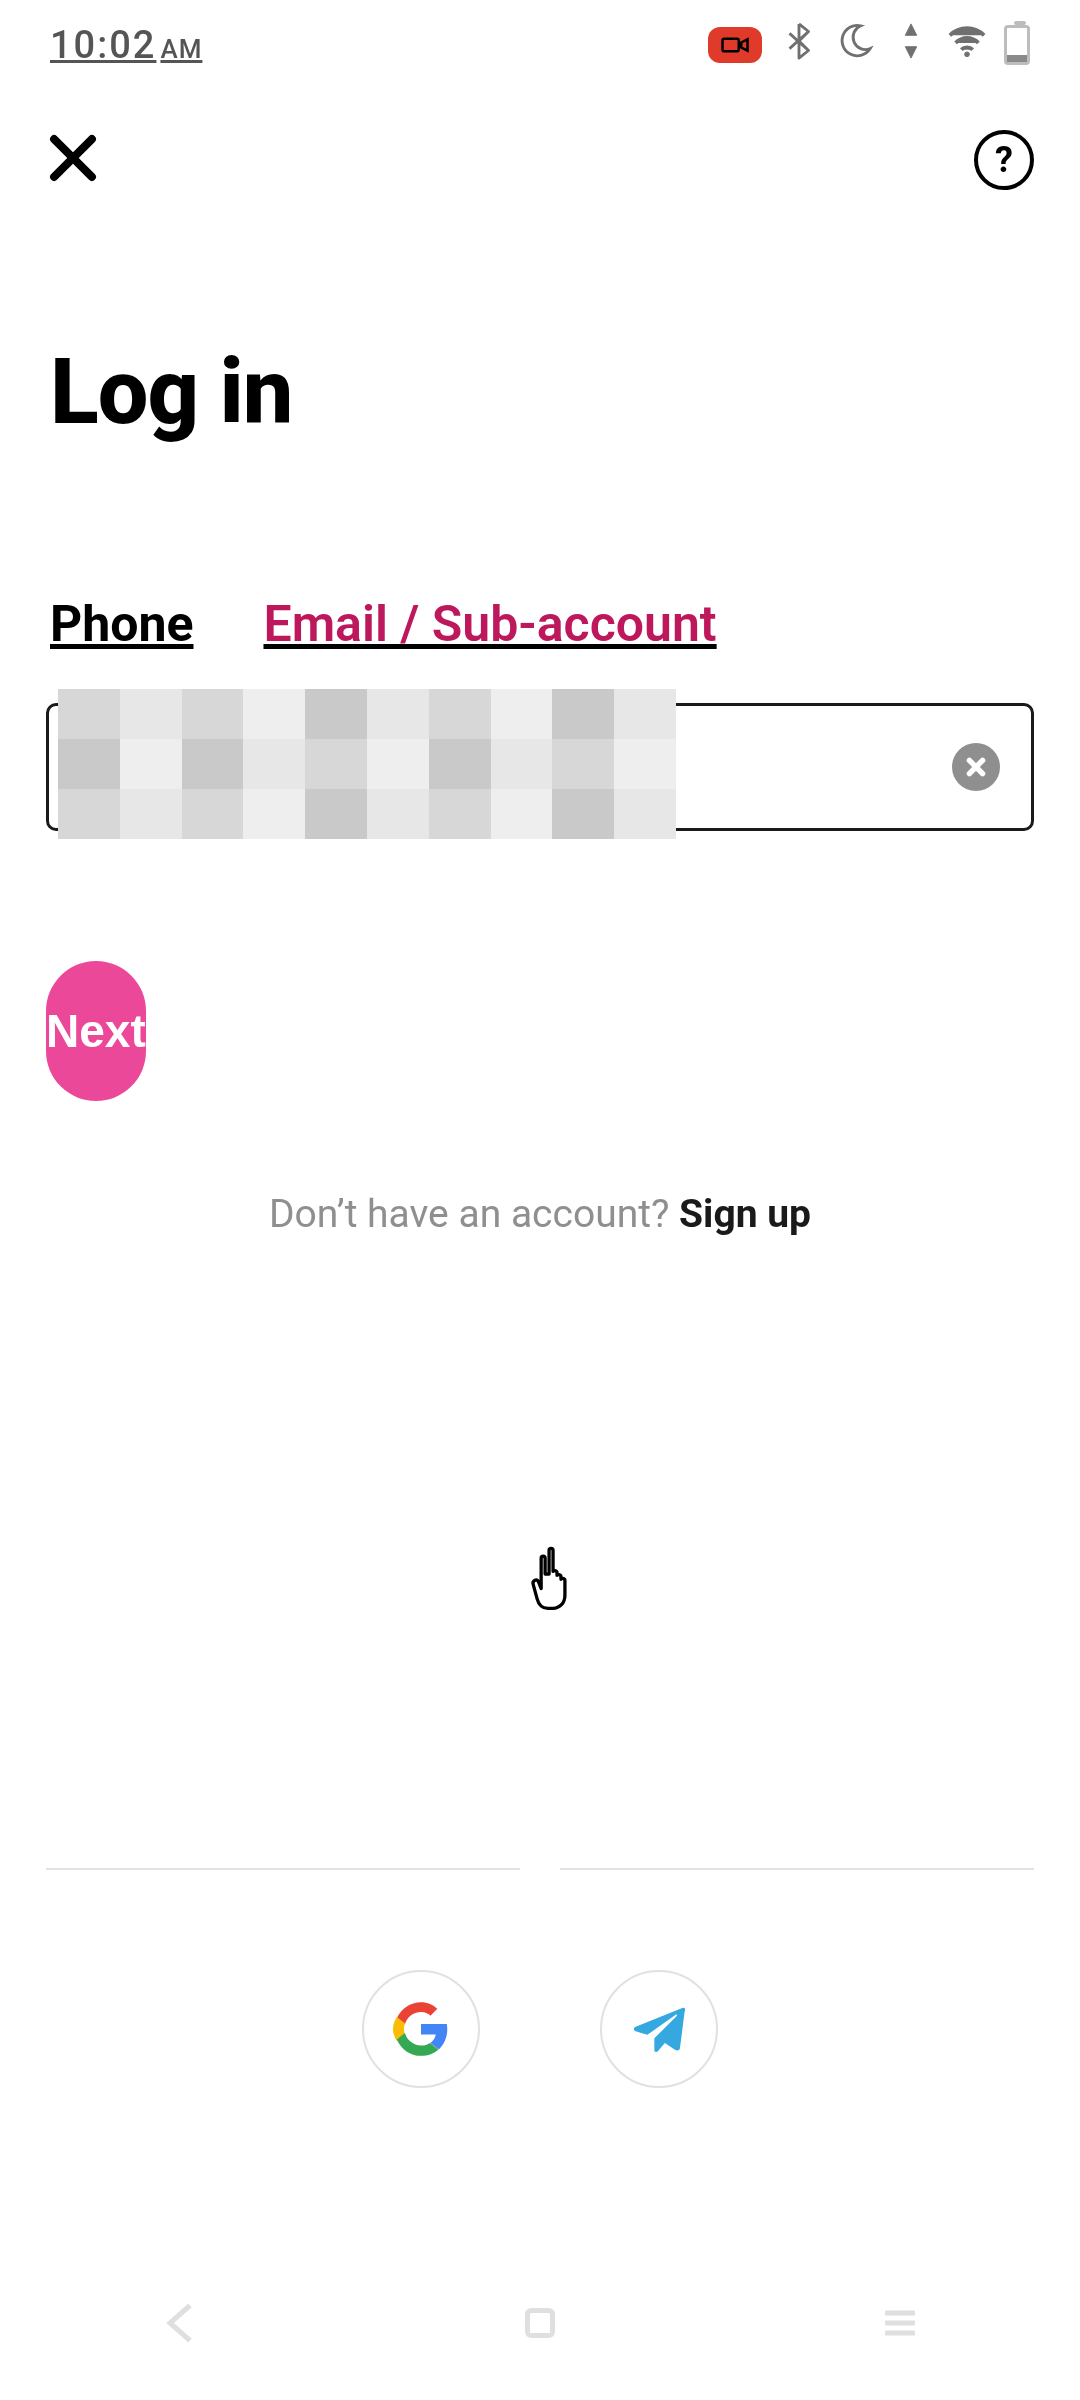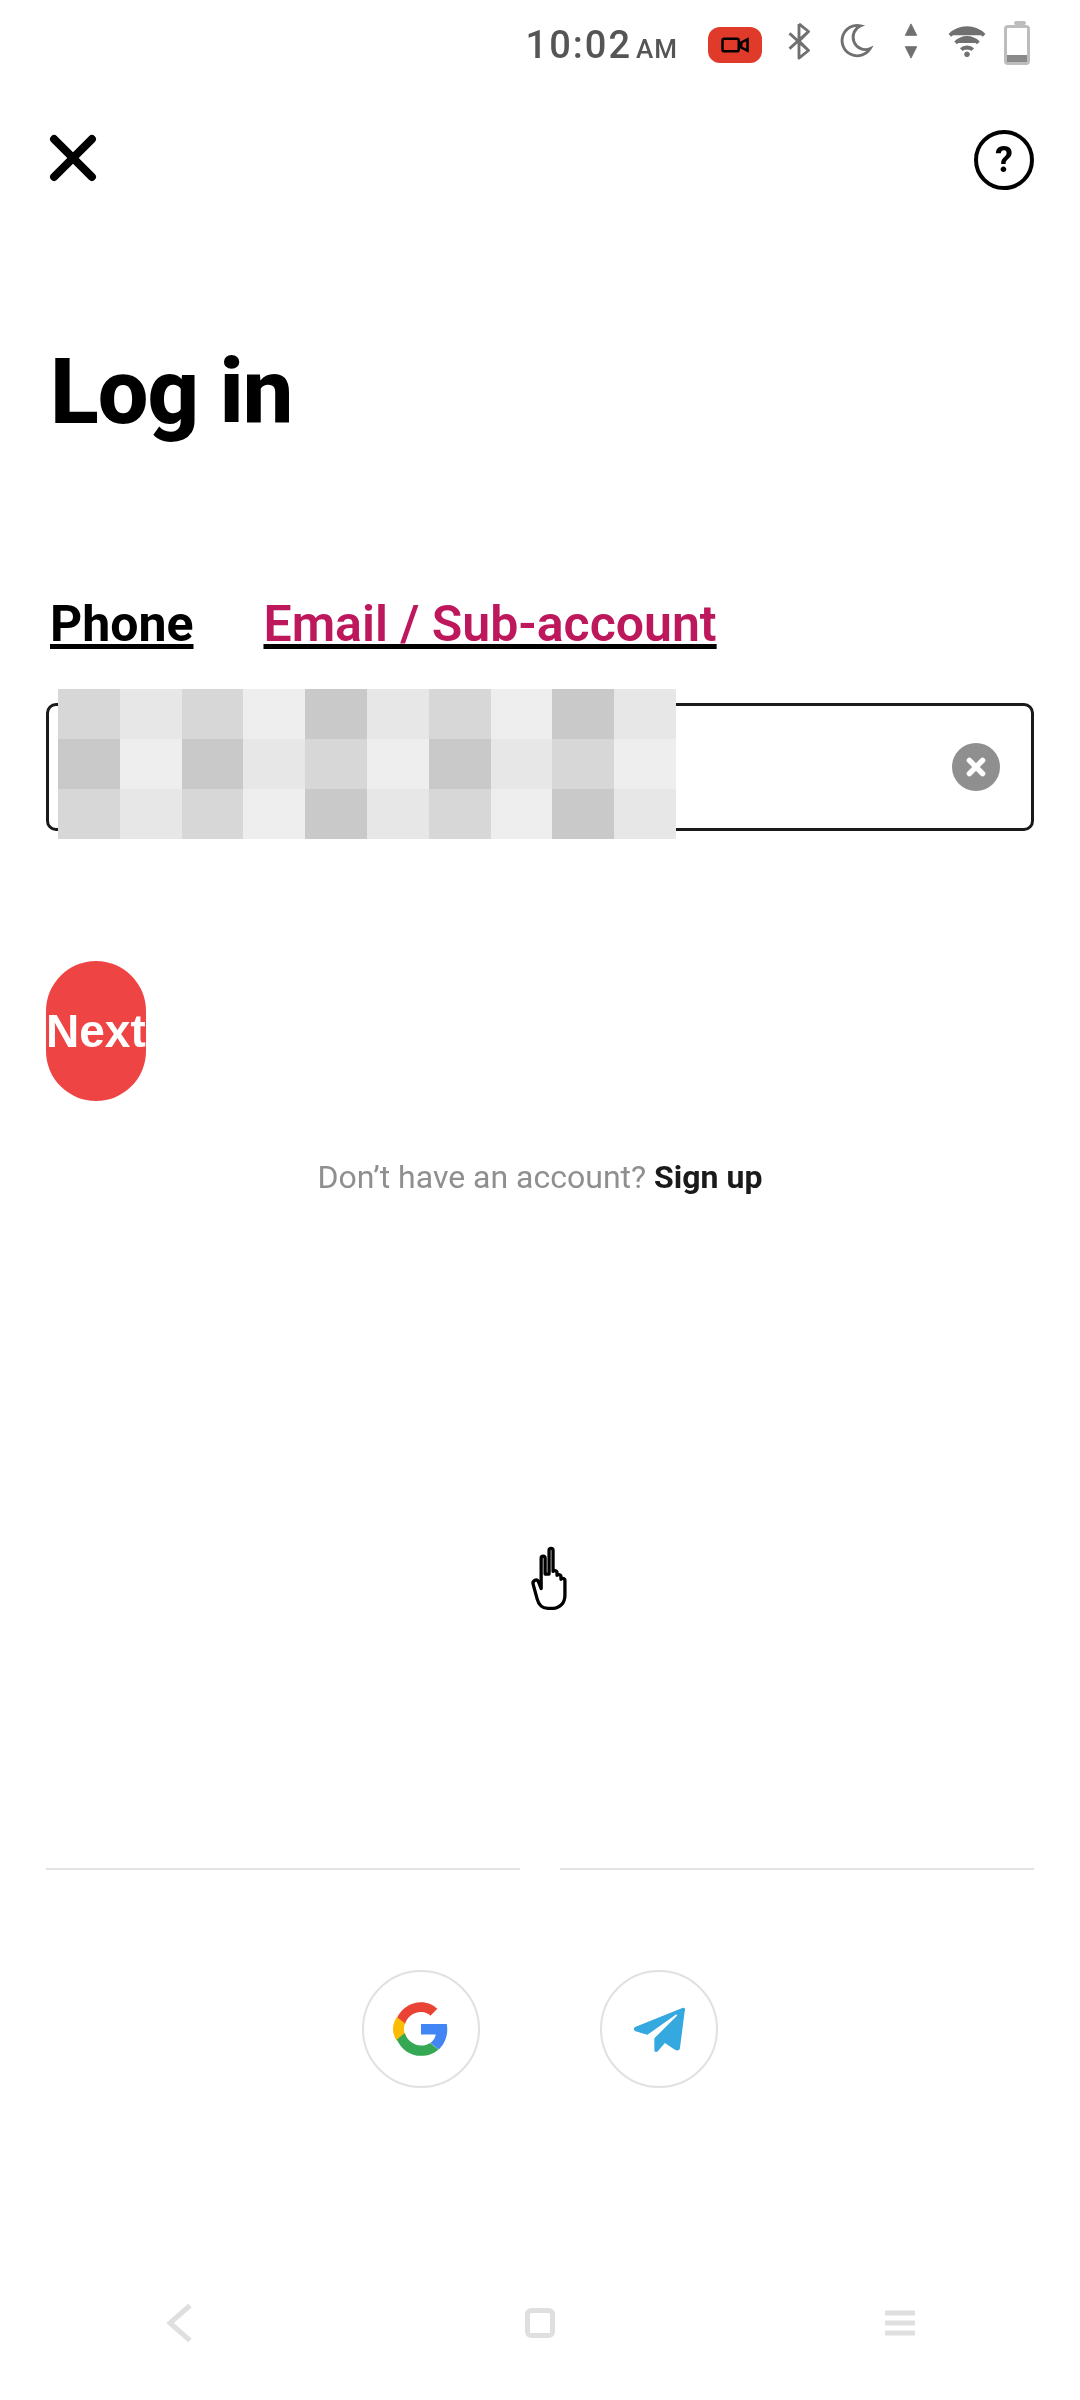--- a/index.html
+++ b/index.html
@@ -11,24 +11,25 @@
     color: #000;
     overflow: hidden;
     position: relative;
   }
 
   
   .status-bar {
     height: 90px;
     display: flex;
     align-items: center;
-    justify-content: flex-end;
+    justify-content: space-between;
     padding: 0 50px;
     font-size: 38px;
     color: #555;
+    text-decoration: underline;
   }
   .status-left {
     display: flex;
     align-items: baseline;
     gap: 30px;
   }
   .status-time { font-weight: 500; letter-spacing: 2px; }
   .status-time .ampm { font-size: 26px; margin-left: 4px; letter-spacing: 1px; }
   .status-right {
     display: flex;
@@ -132,34 +133,34 @@
     background: #8f8f8f;
     border-radius: 50%;
     display: flex; align-items: center; justify-content: center;
   }
   .clear-btn svg { width: 22px; height: 22px; stroke: #fff; stroke-width: 5; stroke-linecap: round; }
 
   
   .next-btn {
     margin: 130px 46px 0 46px;
     height: 140px;
-    background: #ef4444;
+    background: #ec4899;
     color: #fff;
     font-size: 46px;
     font-weight: 700;
     border: none;
     border-radius: 80px;
     display: flex; align-items: center; justify-content: center;
   }
 
   
   .signup-line {
-    margin-top: 57px;
+    margin-top: 90px;
     text-align: center;
-    font-size: 32px;
+    font-size: 39px;
     color: #8f8f8f;
   }
   .signup-line .signup-link { color: #1a1a1a; font-weight: 700; }
 
   
   .cursor {
     position: absolute;
     left: 530px; top: 1545px;
     pointer-events: none;
   }

